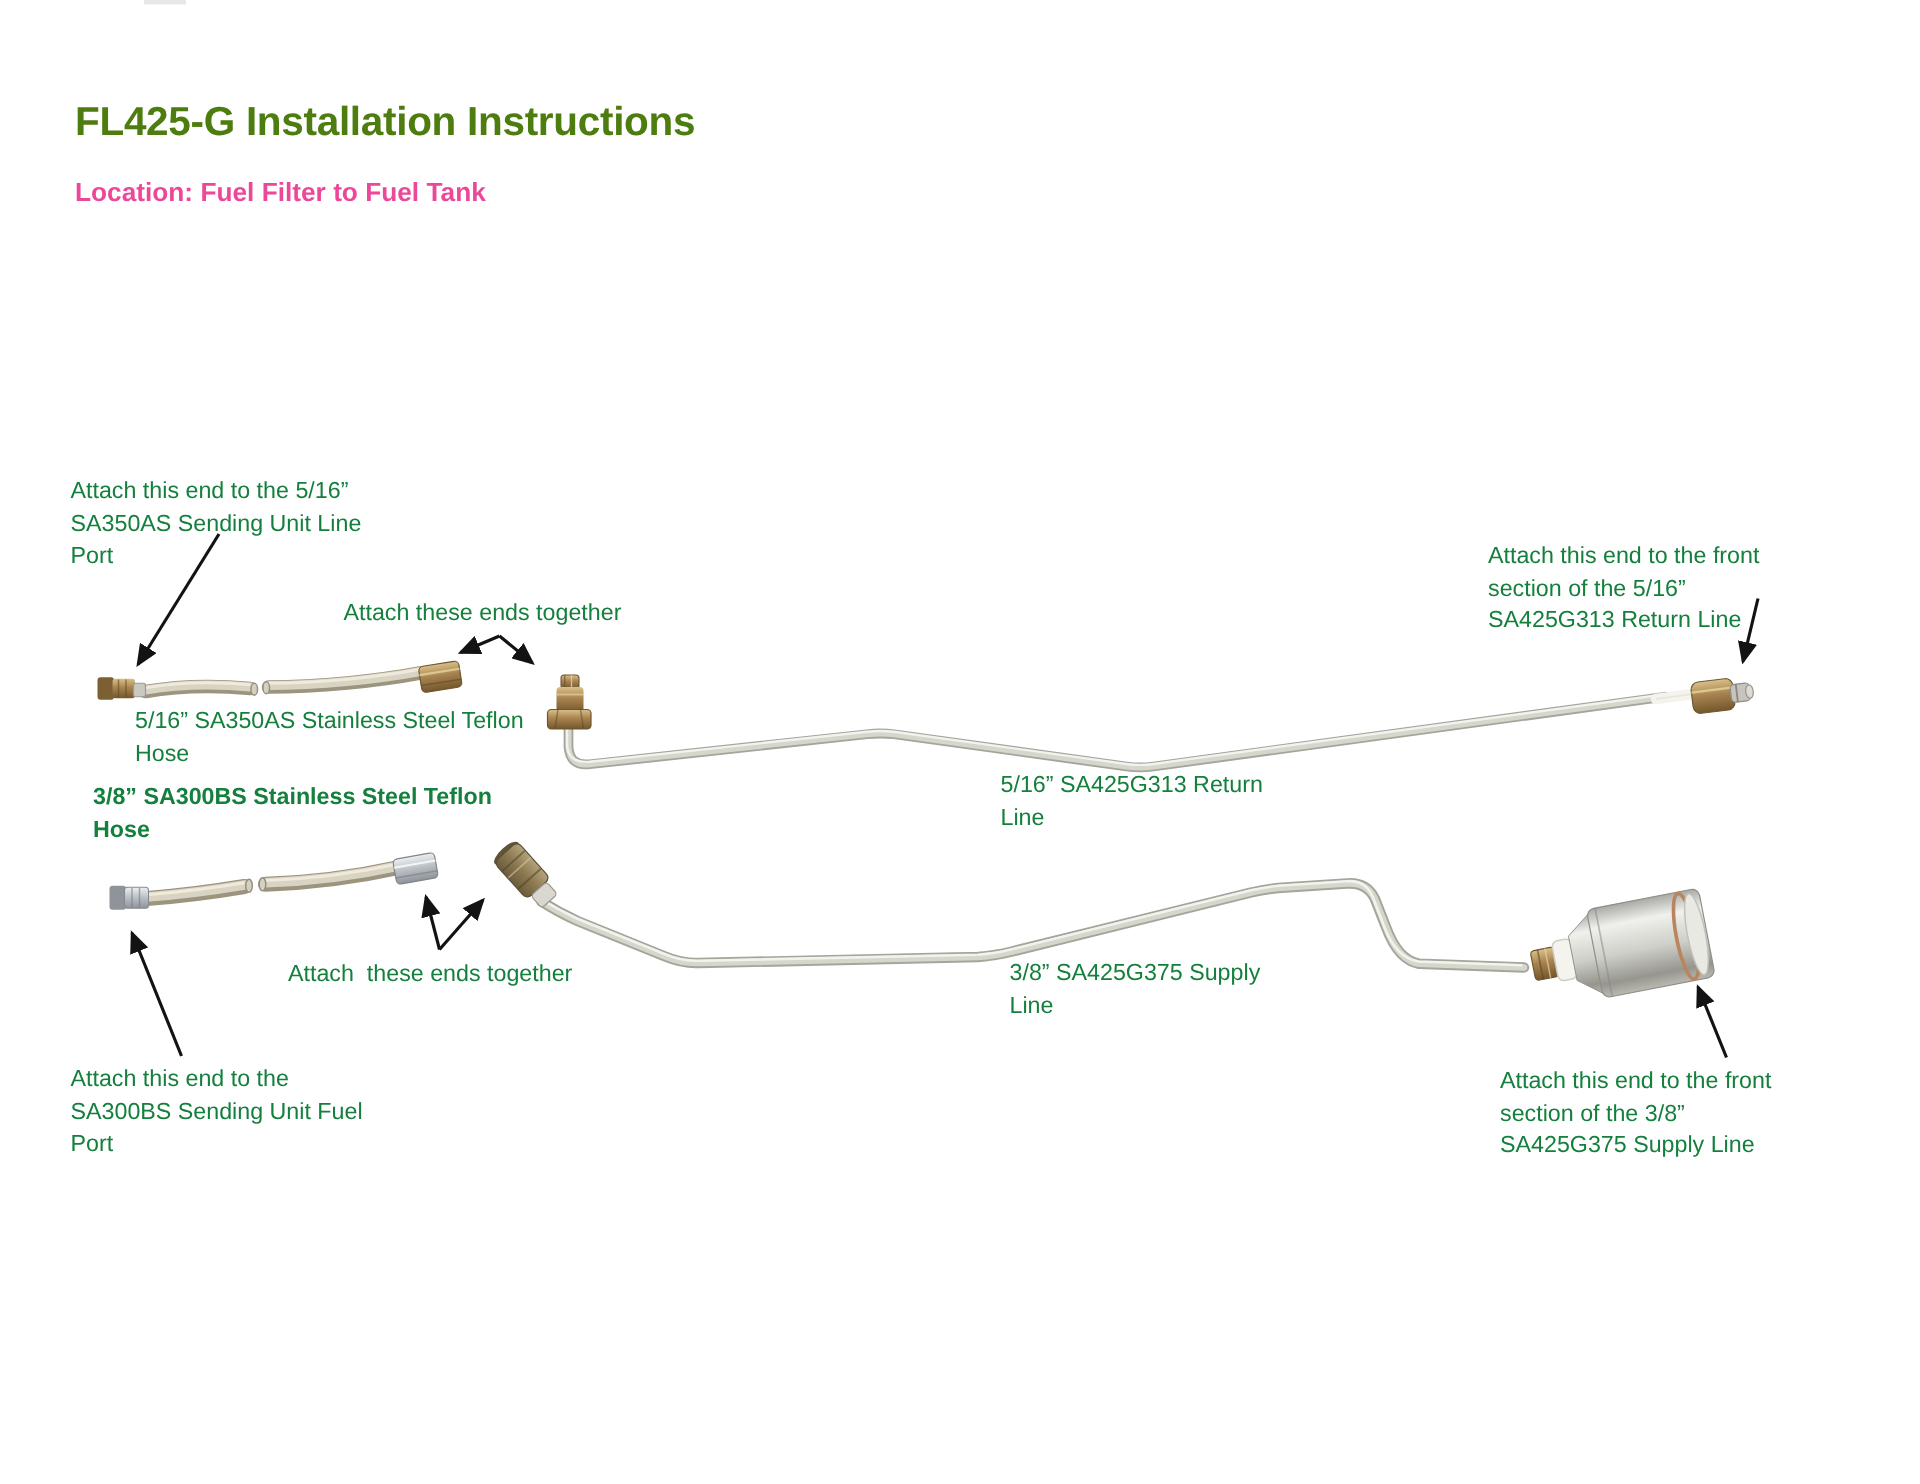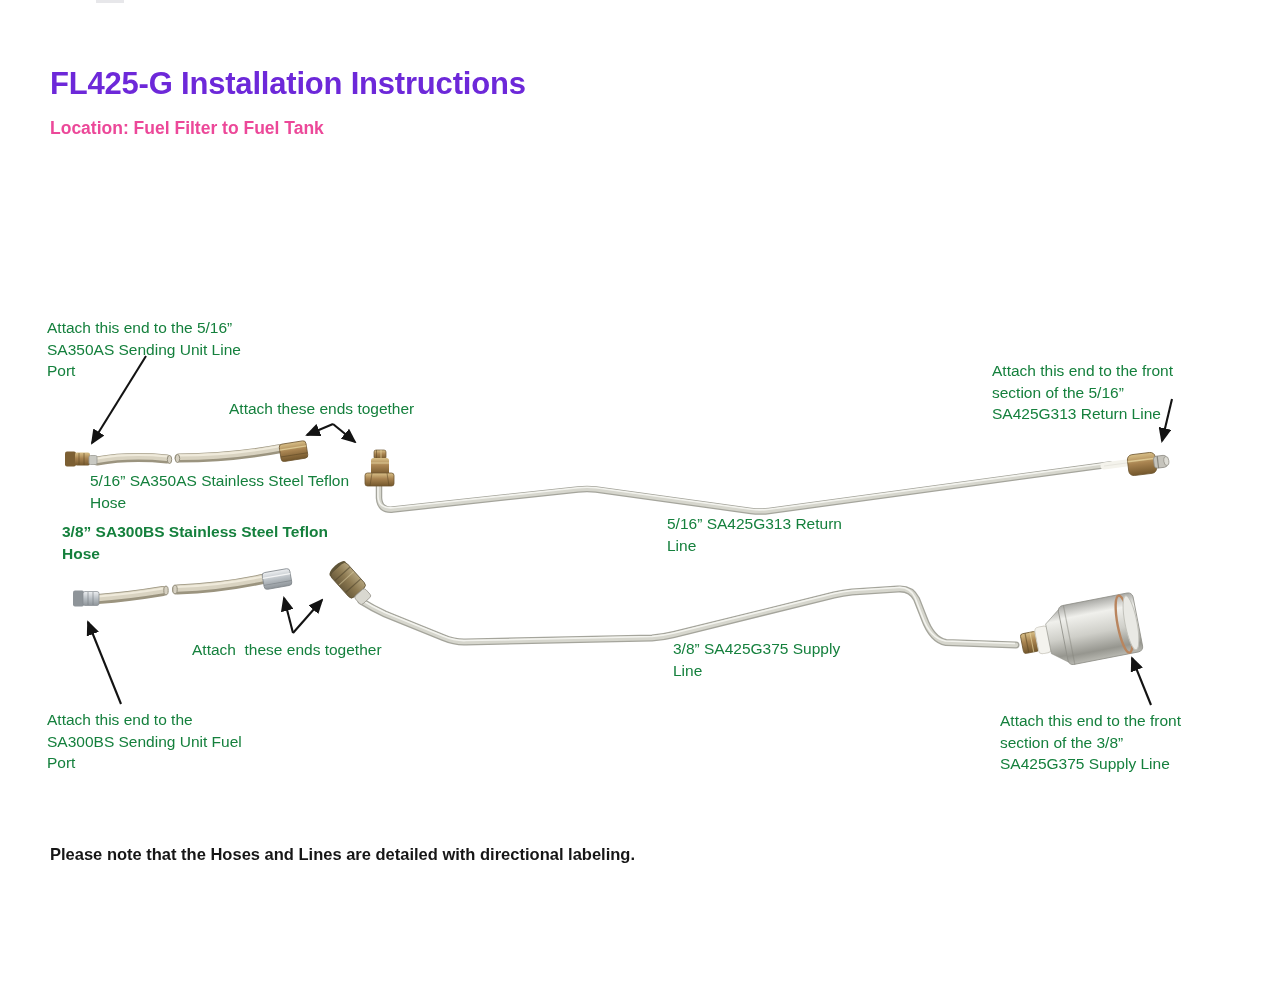--- a/index.html
+++ b/index.html
@@ -1,21 +1,21 @@
 <!DOCTYPE html>
 <html><head>
 <meta charset="utf-8">
 <style>
   html,body{margin:0;padding:0;background:#ffffff;}
   .page{
     position:relative;width:1280px;height:989px;background:#ffffff;overflow:hidden;
     font-family:"Liberation Sans",sans-serif;color:#1b1b1b;
   }
   .abs{position:absolute;}
-  .title{font-size:31px;font-weight:bold;letter-spacing:-0.2px;color:#6d28d9;}
+  .title{font-size:27px;font-weight:bold;letter-spacing:-0.2px;color:#4d7c0f;}
   .subhead{font-size:17.5px;font-weight:bold;color:#ec4899;}
   .callout{font-size:15.5px;line-height:21.5px;white-space:pre-wrap;color:#15803d;}
   .footer-line{font-size:16.5px;font-weight:bold;line-height:22px;white-space:pre-wrap;color:#161616;}
   svg{position:absolute;left:0;top:0;}
   .smudge{position:absolute;left:96px;top:0;width:28px;height:3px;background:#b9b9c2;opacity:.35;}
 </style>
 </head>
 <body>
 
 <div class="page">
@@ -187,14 +187,13 @@
 Line</div>
 
   <div class="abs callout" style="left:192px;top:639px;">Attach  these ends together</div>
   <div class="abs callout" style="left:47px;top:709px;width:240px;">Attach this end to the
 SA300BS Sending Unit Fuel
 Port</div>
   <div class="abs callout" style="left:1000px;top:710px;width:230px;">Attach this end to the front
 section of the 3/8”
 SA425G375 Supply Line</div>
 
-  <div class="abs footer-line" style="left:50px;top:843px;">Please note that the Hoses and Lines are detailed with directional labeling.</div>
 </div>
 
 </body></html>

